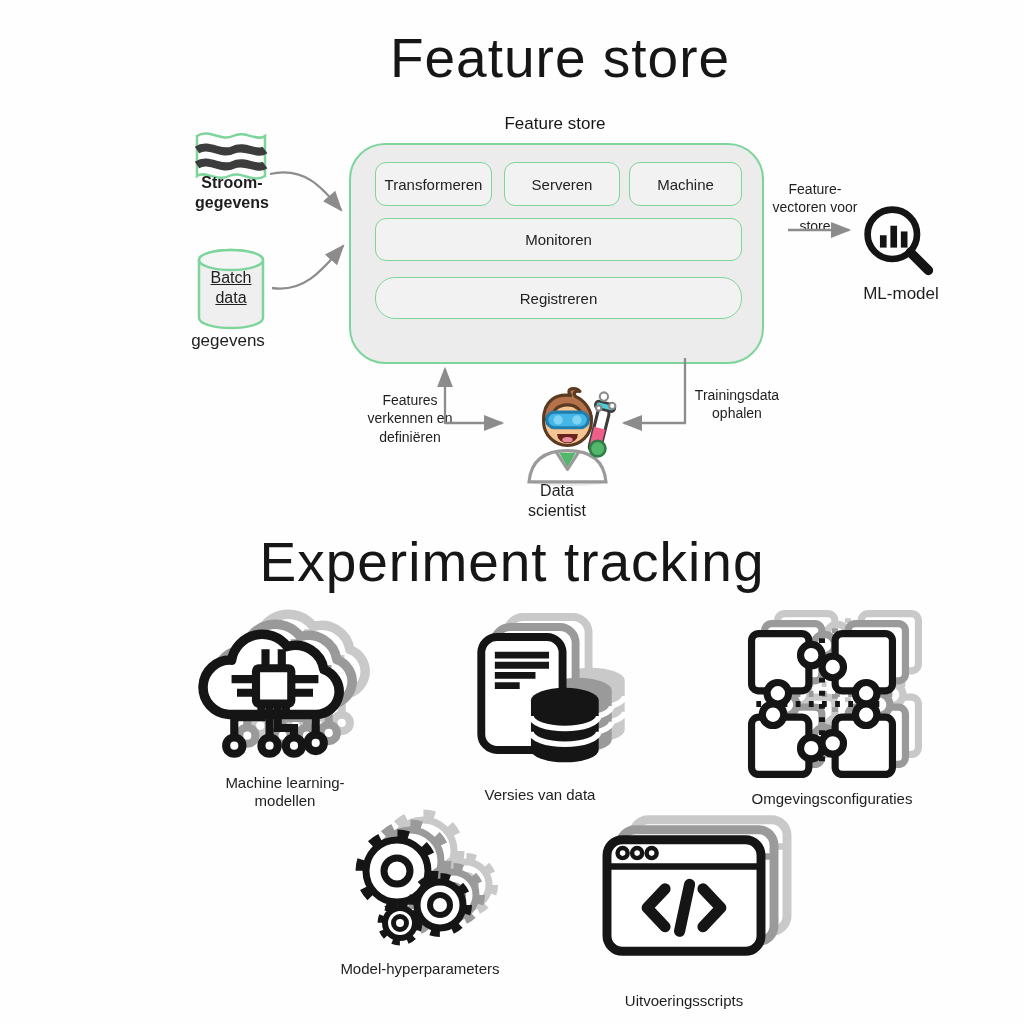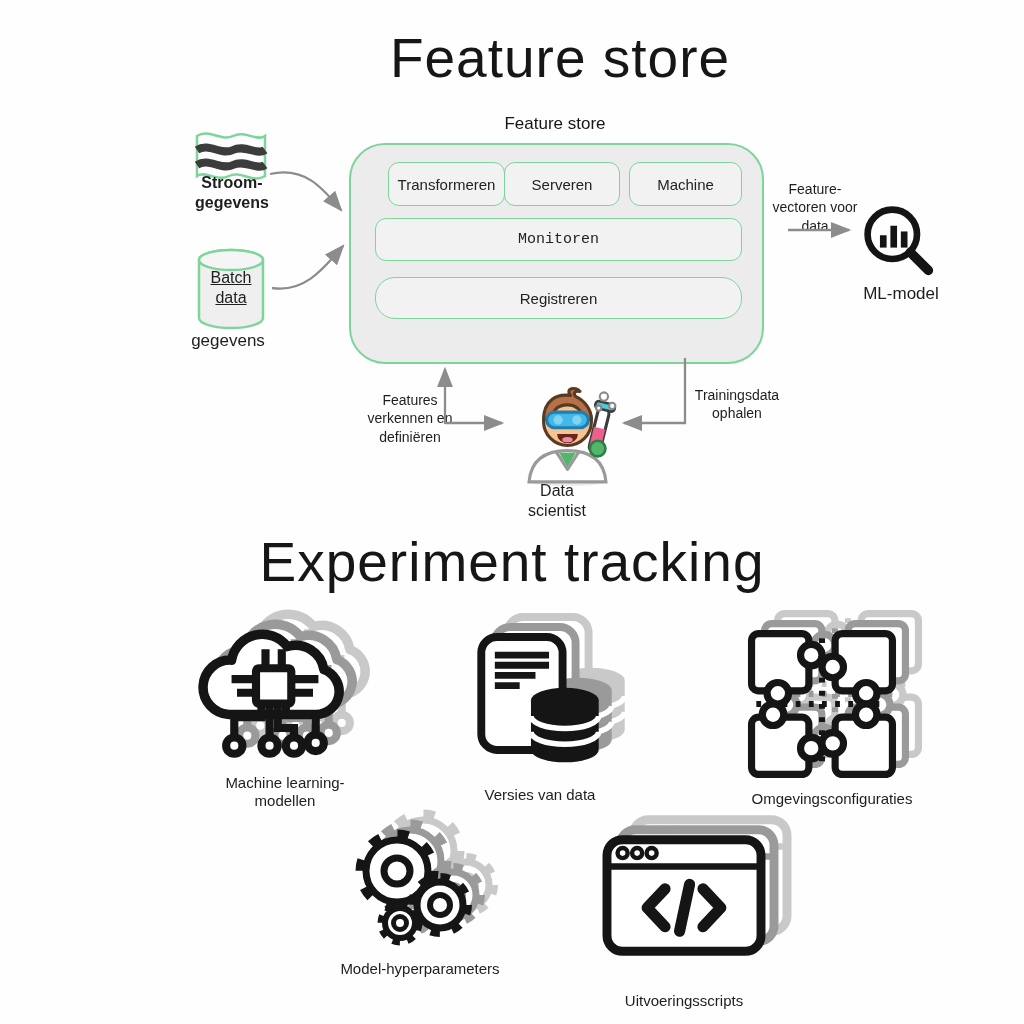--- a/index.html
+++ b/index.html
@@ -118,24 +118,24 @@
       </g>
     </symbol>
   </defs>
 </svg>
 
 <div class="abs big-title ctr" style="left:60px;top:26px;width:1000px;">Feature store</div>
 
 <div class="abs fs-small-title ctr" style="left:455px;top:114px;width:200px;">Feature store</div>
 
 <div class="abs fs-box" style="left:349px;top:143px;width:411px;height:217px;">
-  <div class="fs-inner" style="left:24px;top:17px;width:115px;height:42px;margin-left:13px;">Transformeren</div>
+  <div class="fs-inner" style="left:24px;top:17px;width:115px;height:42px;">Transformeren</div>
   <div class="fs-inner" style="left:153px;top:17px;width:114px;height:42px;">Serveren</div>
   <div class="fs-inner" style="left:278px;top:17px;width:111px;height:42px;">Machine</div>
-  <div class="fs-inner" style="left:24px;top:73px;width:365px;height:41px;font-family:Liberation Mono, monospace;">Monitoren</div>
+  <div class="fs-inner" style="left:24px;top:73px;width:365px;height:41px;">Monitoren</div>
   <div class="fs-inner" style="left:24px;top:132px;width:365px;height:40px;border-radius:20px;">Registreren</div>
 </div>
 
 <svg class="abs" style="left:193px;top:126px;" width="76" height="62" viewBox="0 0 76 62">
   <path d="M4,10 C16,2 28,16 40,10 C52,4 64,16 72,10 L72,50 C60,58 48,44 36,50 C24,56 12,44 4,50 Z" fill="#fdfdfd" stroke="#7ed59c" stroke-width="2.5"></path>
   <path d="M4,24 C16,16 28,30 40,24 C52,18 64,30 72,24" fill="none" stroke="#3c3c3c" stroke-width="8"></path>
   <path d="M4,39 C16,31 28,45 40,39 C52,33 64,45 72,39" fill="none" stroke="#3c3c3c" stroke-width="8"></path>
 </svg>
 <div class="abs lbl ctr ml" style="left:172px;top:173px;width:120px;font-weight:bold;">Stroom-
 gegevens</div>
@@ -143,21 +143,21 @@
 <svg class="abs" style="left:197px;top:248px;" width="68" height="82" viewBox="0 0 68 82">
   <path d="M2,12 a32,10 0 0 1 64,0 v58 a32,10 0 0 1 -64,0 z" fill="#efefef" stroke="#7ed59c" stroke-width="2.5"></path>
   <ellipse cx="34" cy="12" rx="32" ry="10" fill="#f5f5f5" stroke="#7ed59c" stroke-width="2.5"></ellipse>
 </svg>
 <div class="abs lbl ctr ml" style="left:197px;top:268px;width:68px;text-decoration:underline;">Batch
 data</div>
 <div class="abs lbl ctr" style="left:168px;top:331px;width:120px;font-size:17px;">gegevens</div>
 
 <div class="abs sm ctr ml" style="left:752px;top:180px;width:126px;">Feature-
 vectoren voor
-data</div>
+store</div>
 <svg class="abs" style="left:860px;top:202px;" width="76" height="76" viewBox="0 0 80 80">
   <circle cx="34" cy="34" r="26" fill="none" stroke="#141414" stroke-width="7"></circle>
   <line x1="53" y1="53" x2="72" y2="72" stroke="#141414" stroke-width="10" stroke-linecap="round"></line>
   <rect x="21" y="35" width="7" height="13" fill="#141414"></rect>
   <rect x="32" y="25" width="7" height="23" fill="#141414"></rect>
   <rect x="43" y="31" width="7" height="17" fill="#141414"></rect>
 </svg>
 <div class="abs lbl ctr" style="left:841px;top:284px;width:120px;font-size:17px;">ML-model</div>
 
 <div class="abs sm ctr ml" style="left:346px;top:385px;width:128px;margin-top:6px;">Features

